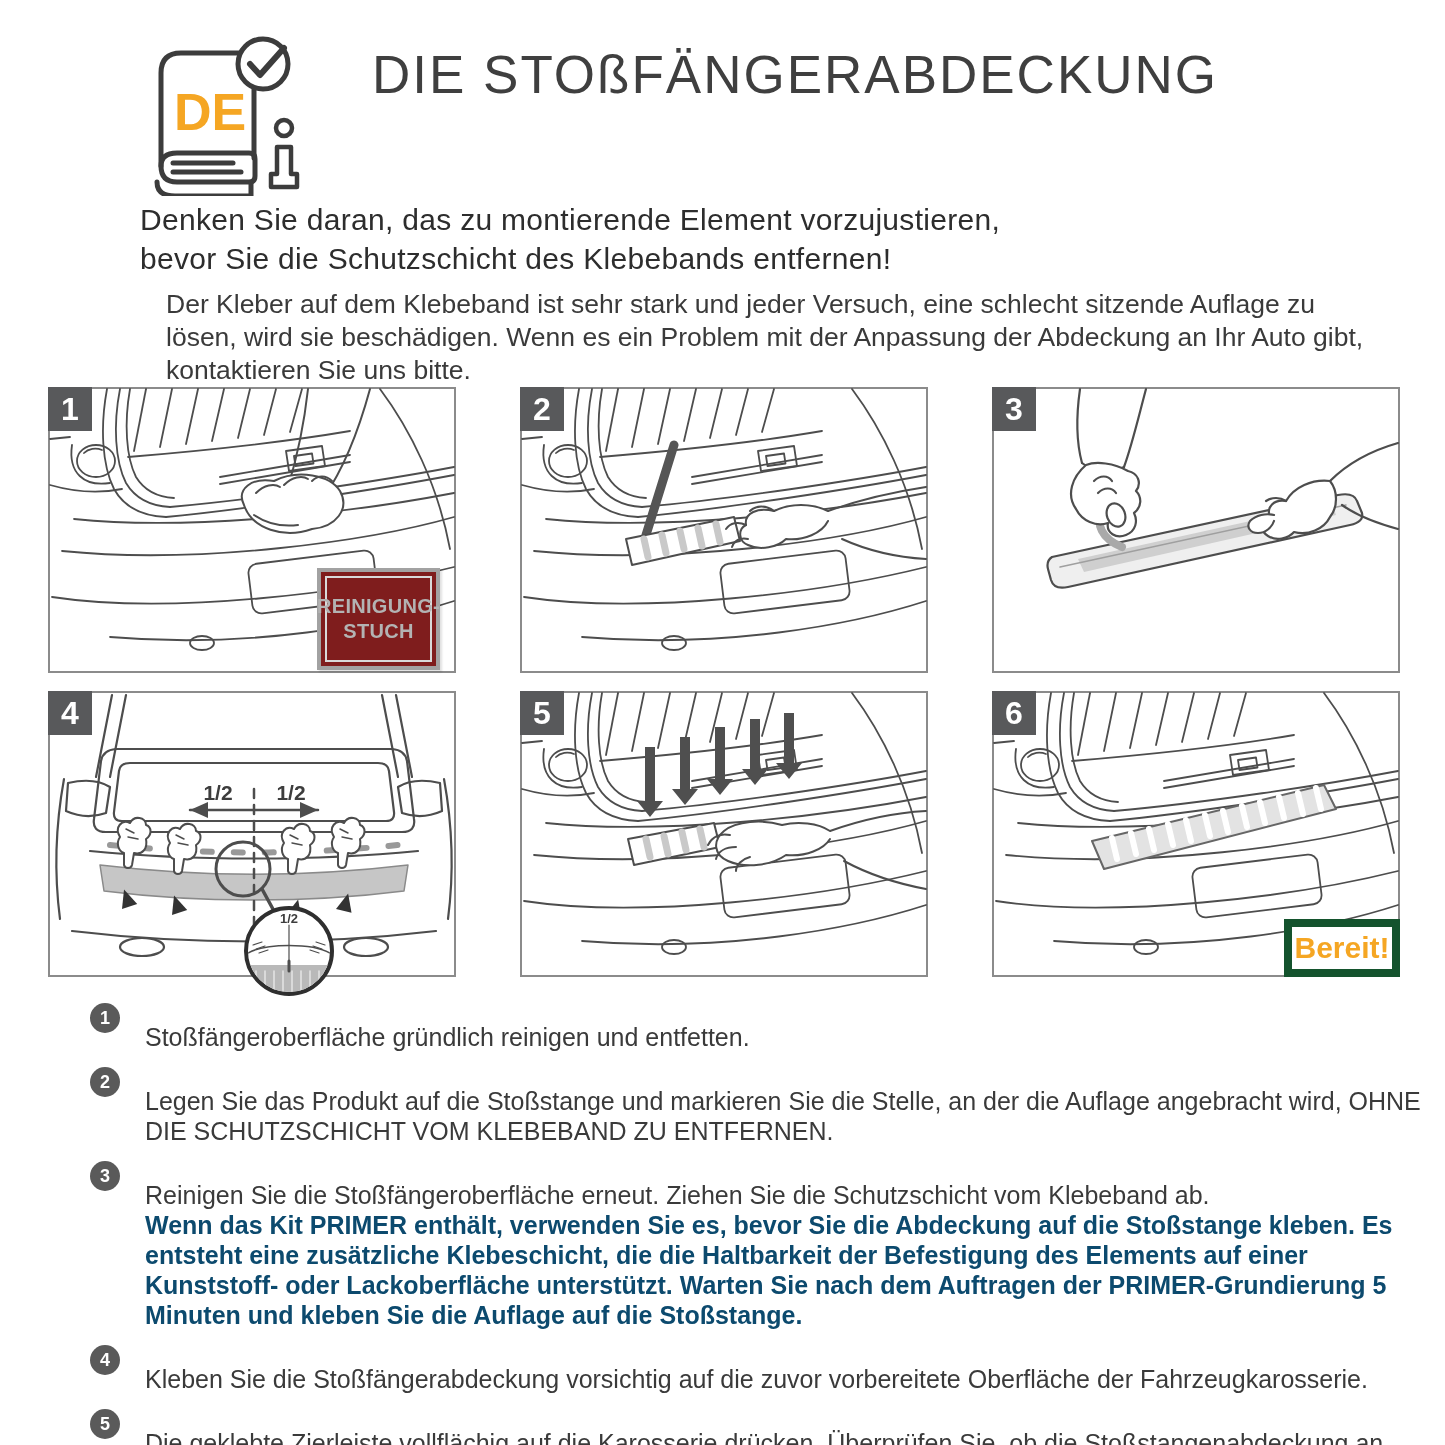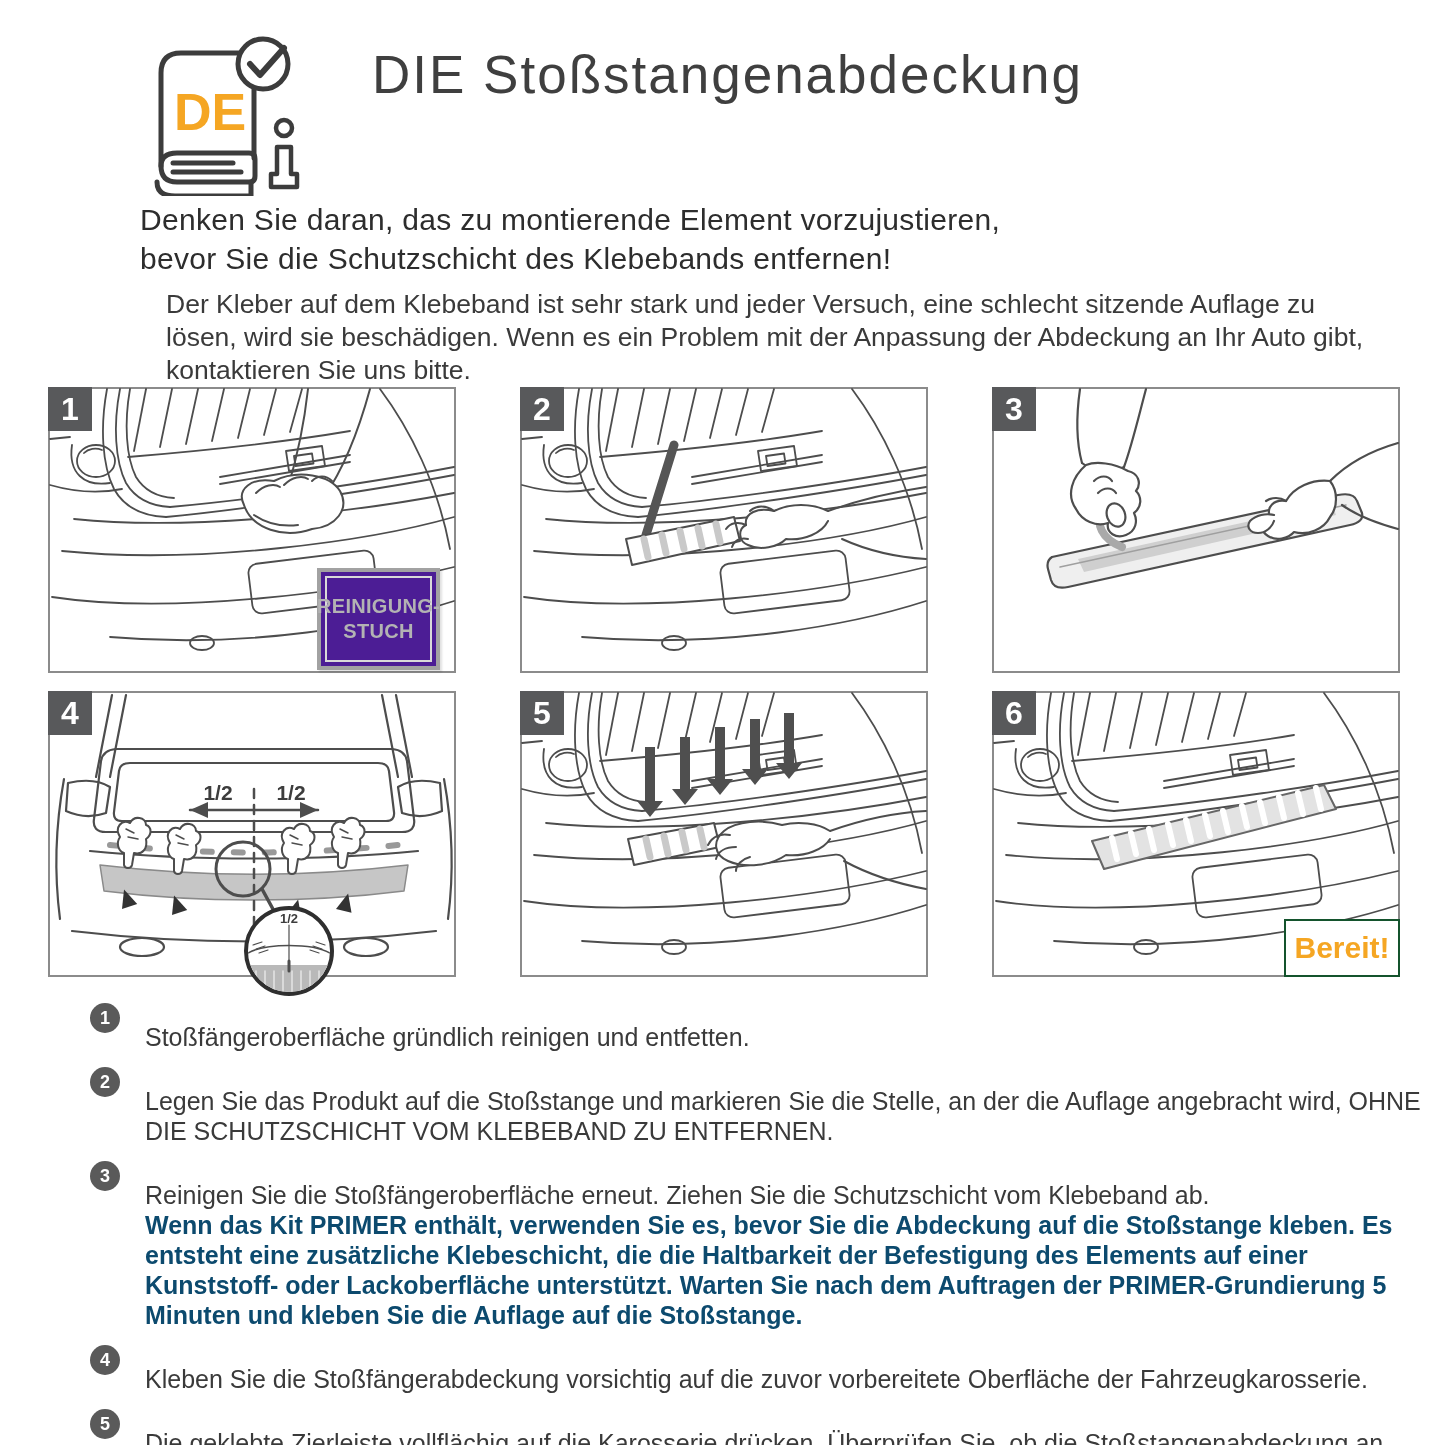--- a/index.html
+++ b/index.html
@@ -18,24 +18,24 @@
   .panel { position:absolute; width:408px; height:286px; border:2px solid #8b8b8b; background:#ffffff; box-sizing:border-box; }
   .panel svg { display:block; width:404px; height:282px; overflow:visible; }
   .badge { position:absolute; left:-2px; top:-2px; width:44px; height:44px; background:#58595b; color:#ffffff; font-size:32px; font-weight:bold; display:flex; align-items:center; justify-content:center; z-index:3; }
   .p1 { left:48px;  top:387px; }
   .p2 { left:520px; top:387px; }
   .p3 { left:992px; top:387px; }
   .p4 { left:48px;  top:691px; }
   .p5 { left:520px; top:691px; }
   .p6 { left:992px; top:691px; }
 
-  .cloth-box { position:absolute; left:267px; top:179px; width:123px; height:102px; background:#4c1d95; border:4px solid #a2a2a2; box-sizing:border-box; padding:4px; z-index:2; box-shadow:2px 2px 2px rgba(0,0,0,0.12); }
+  .cloth-box { position:absolute; left:267px; top:179px; width:123px; height:102px; background:#7f1d1d; border:4px solid #a2a2a2; box-sizing:border-box; padding:4px; z-index:2; box-shadow:2px 2px 2px rgba(0,0,0,0.12); }
   .cloth-inner { width:100%; height:100%; border:2px solid #d9d9d9; box-sizing:border-box; display:flex; flex-direction:column; align-items:center; justify-content:center; color:#b3b3b3; font-weight:bold; font-size:20px; line-height:25px; text-align:center; letter-spacing:0.3px; }
 
-  .ready-box { position:absolute; right:-2px; bottom:-2px; width:116px; height:58px; background:#ffffff; border:2px solid #14532d; box-sizing:border-box; display:flex; align-items:center; justify-content:center; color:#F5A623; font-weight:bold; font-size:30px; z-index:2; }
+  .ready-box { position:absolute; right:-2px; bottom:-2px; width:116px; height:58px; background:#ffffff; border:8px solid #14532d; box-sizing:border-box; display:flex; align-items:center; justify-content:center; color:#F5A623; font-weight:bold; font-size:30px; z-index:2; }
 
   
   .steps { position:absolute; left:0; top:1002px; width:1445px; }
   .step { display:flex; padding-left:90px; margin-top:14px; align-items:flex-start; }
   .step:first-child { margin-top:0; }
   .num { width:30px; height:30px; border-radius:50%; background:#5a5a5a; color:#ffffff; font-size:18px; font-weight:bold; display:flex; align-items:center; justify-content:center; flex-shrink:0; margin-right:25px; margin-top:1px; }
   .txt { font-size:25px; line-height:30px; color:#3a3a3a; max-width:1280px;margin-top:20px; }
   .txt .bold { font-weight:bold; color:#0c4a6e; display:block; }
 </style>
 </head>
@@ -56,21 +56,21 @@
       <path d="M117,38 l10,11 l24,-27" fill="none" stroke="#3c3c3c" stroke-width="6" stroke-linecap="round" stroke-linejoin="round"></path>
     </g>
     <g stroke="#3c3c3c" stroke-width="4.5" fill="none" stroke-linecap="round" stroke-linejoin="round">
       <circle cx="151" cy="102" r="8"></circle>
       <path d="M144,121 h14 v27 h6 v13 h-26 v-13 h6 z"></path>
     </g>
     <text x="77" y="104" text-anchor="middle" font-size="52" font-weight="bold" fill="#F5A623">DE</text>
   </svg>
 
   <div class="title">
-    <div>DIE Stoßstangenabdeckung</div>
+    <div>DIE STOßFÄNGERABDECKUNG</div>
   </div>
 
   <div class="warning">Denken Sie daran, das zu montierende Element vorzujustieren,
 bevor Sie die Schutzschicht des Klebebands entfernen!</div>
   <div class="intro">Der Kleber auf dem Klebeband ist sehr stark und jeder Versuch, eine schlecht sitzende Auflage zu lösen, wird sie beschädigen. Wenn es ein Problem mit der Anpassung der Abdeckung an Ihr Auto gibt, kontaktieren Sie uns bitte.</div>
 
   <div class="panel p1">
     <svg viewBox="0 0 404 282">
       <g stroke="#4d4d4d" stroke-width="1.8" fill="none" stroke-linecap="round" stroke-linejoin="round">
         <path d="M57,0 C50,38 52,76 64,100 C74,118 92,127 116,128"></path>

